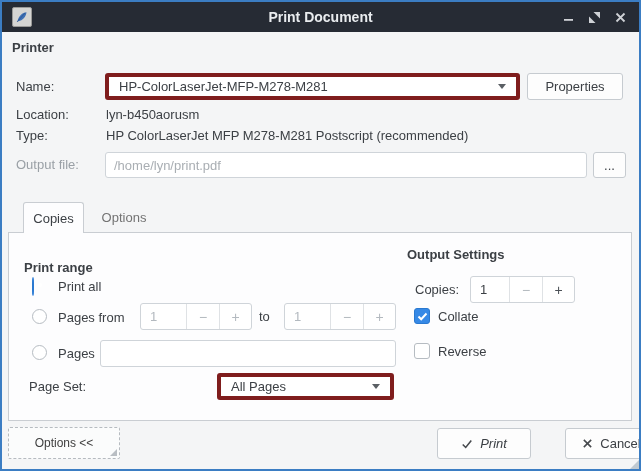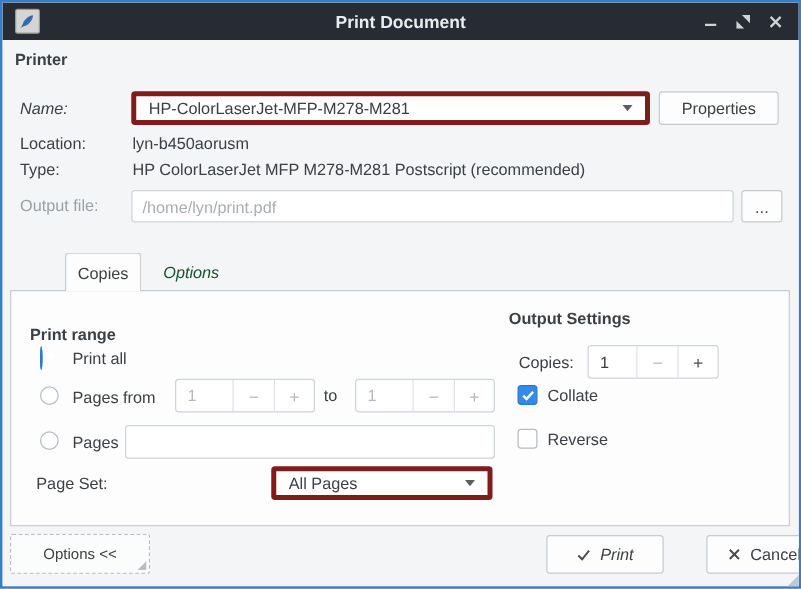--- a/index.html
+++ b/index.html
@@ -61,24 +61,24 @@
   .radio{ width:15px; height:15px; border-radius:50%; background:#fff; border:1px solid #b6bcc2; }
   .radio.checked{ background:#3689e6; border-color:#2a79d0; position:relative; }
   .radio.checked::after{
     content:""; position:absolute; left:4.5px; top:4.5px; width:4px; height:4px;
     border-radius:50%; background:#fff;
   }
   .checkbox{ width:16px; height:16px; border-radius:3px; background:#fff; border:1px solid #b6bcc2;
     display:flex; align-items:center; justify-content:center; }
   .checkbox.checked{ background:#3689e6; border-color:#2a79d0; }
 
-  .tab{ display:flex; align-items:center; justify-content:center; font-size:13px;margin-left:29px; }
+  .tab{ display:flex; align-items:center; justify-content:center; font-size:13px; }
   .tab.active{ background:#fdfdfe; border:1px solid #c9cdd2; border-bottom:none;
     border-radius:3px 3px 0 0; color:#3c4045; z-index:3; }
-  .tab.inactive{ color:#14532d;font-style:italic; }
+  .tab.inactive{ color:#737373; }
 
   .panel{ background:#fdfdfe; border:1px solid #c9cdd2; z-index:1; }
 
   .options-btn{
     background:#fbfcfc; border:1px dashed #b6bbc0; border-radius:2px;
     font-size:12px; color:#404040; display:flex; align-items:center; justify-content:center;
     position:relative;
   }
   .options-btn .grip{
     position:absolute; right:2px; bottom:2px; width:0; height:0;
@@ -119,21 +119,21 @@
           <path d="M1.5,1.5 L9.5,9.5 M9.5,1.5 L1.5,9.5" stroke="#cfd2d6" stroke-width="1.8"></path>
         </svg>
       </span>
     </div>
   </div>
 
   <div class="content">
 
     <div class="abs lbl bold" style="left:10px; top:8px;">Printer</div>
 
-    <div class="abs lbl vcenter" style="left:14px; top:41px; height:27px;font-style:italic;">Name:</div>
+    <div class="abs lbl vcenter" style="left:14px; top:41px; height:27px;">Name:</div>
     <div class="abs combo" style="left:103px; top:41px; width:415px; height:27px;">
       <span>HP-ColorLaserJet-MFP-M278-M281</span>
       <span class="caret"></span>
     </div>
     <button class="abs btn" style="left:525px; top:41px; width:96px; height:27px;">Properties</button>
 
     <div class="abs lbl" style="left:14px; top:75px;">Location:</div>
     <div class="abs lbl" style="left:104px; top:75px;">lyn-b450aorusm</div>
 
     <div class="abs lbl" style="left:14px; top:96px;">Type:</div>

